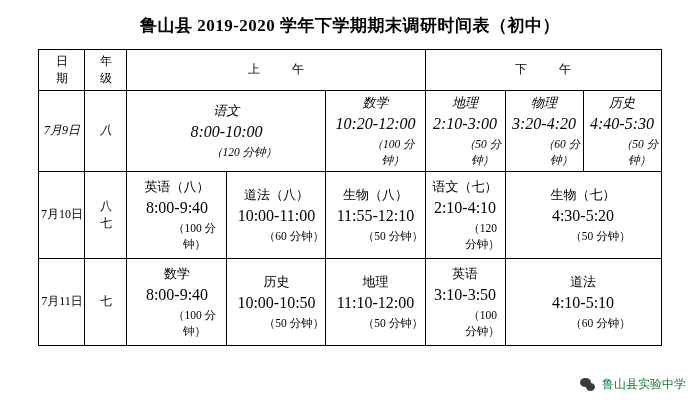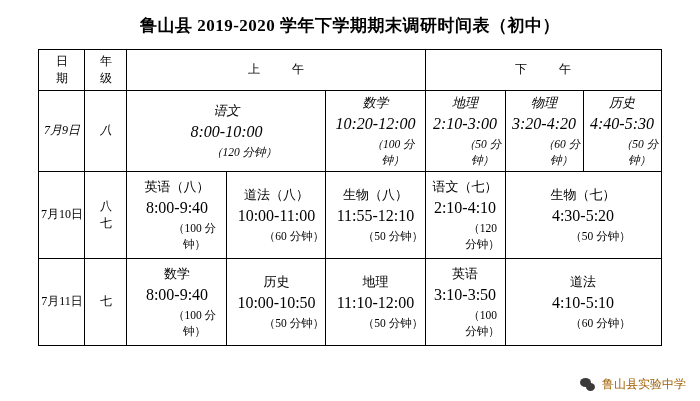--- a/index.html
+++ b/index.html
@@ -97,21 +97,21 @@
   }
   .wxlogo .b1, .wxlogo .b2 {
     position: absolute;
     background: #3a3a3a;
     border-radius: 50%;
   }
   .wxlogo .b1 { width: 11px; height: 9px; left: 0; top: 0; }
   .wxlogo .b2 { width: 9px; height: 8px; left: 6px; top: 5px; background:#3a3a3a; }
   .footer-text {
     font-size: 12px;
-    color: #a16207;
+    color: #15803d;
     font-family: "Liberation Sans", sans-serif;
   }
   .vsep { display: block; }
 </style>
 </head>
 <body>
 
 <div class="page">
 
   <div class="title">鲁山县 2019-2020 学年下学期期末调研时间表（初中）</div>

